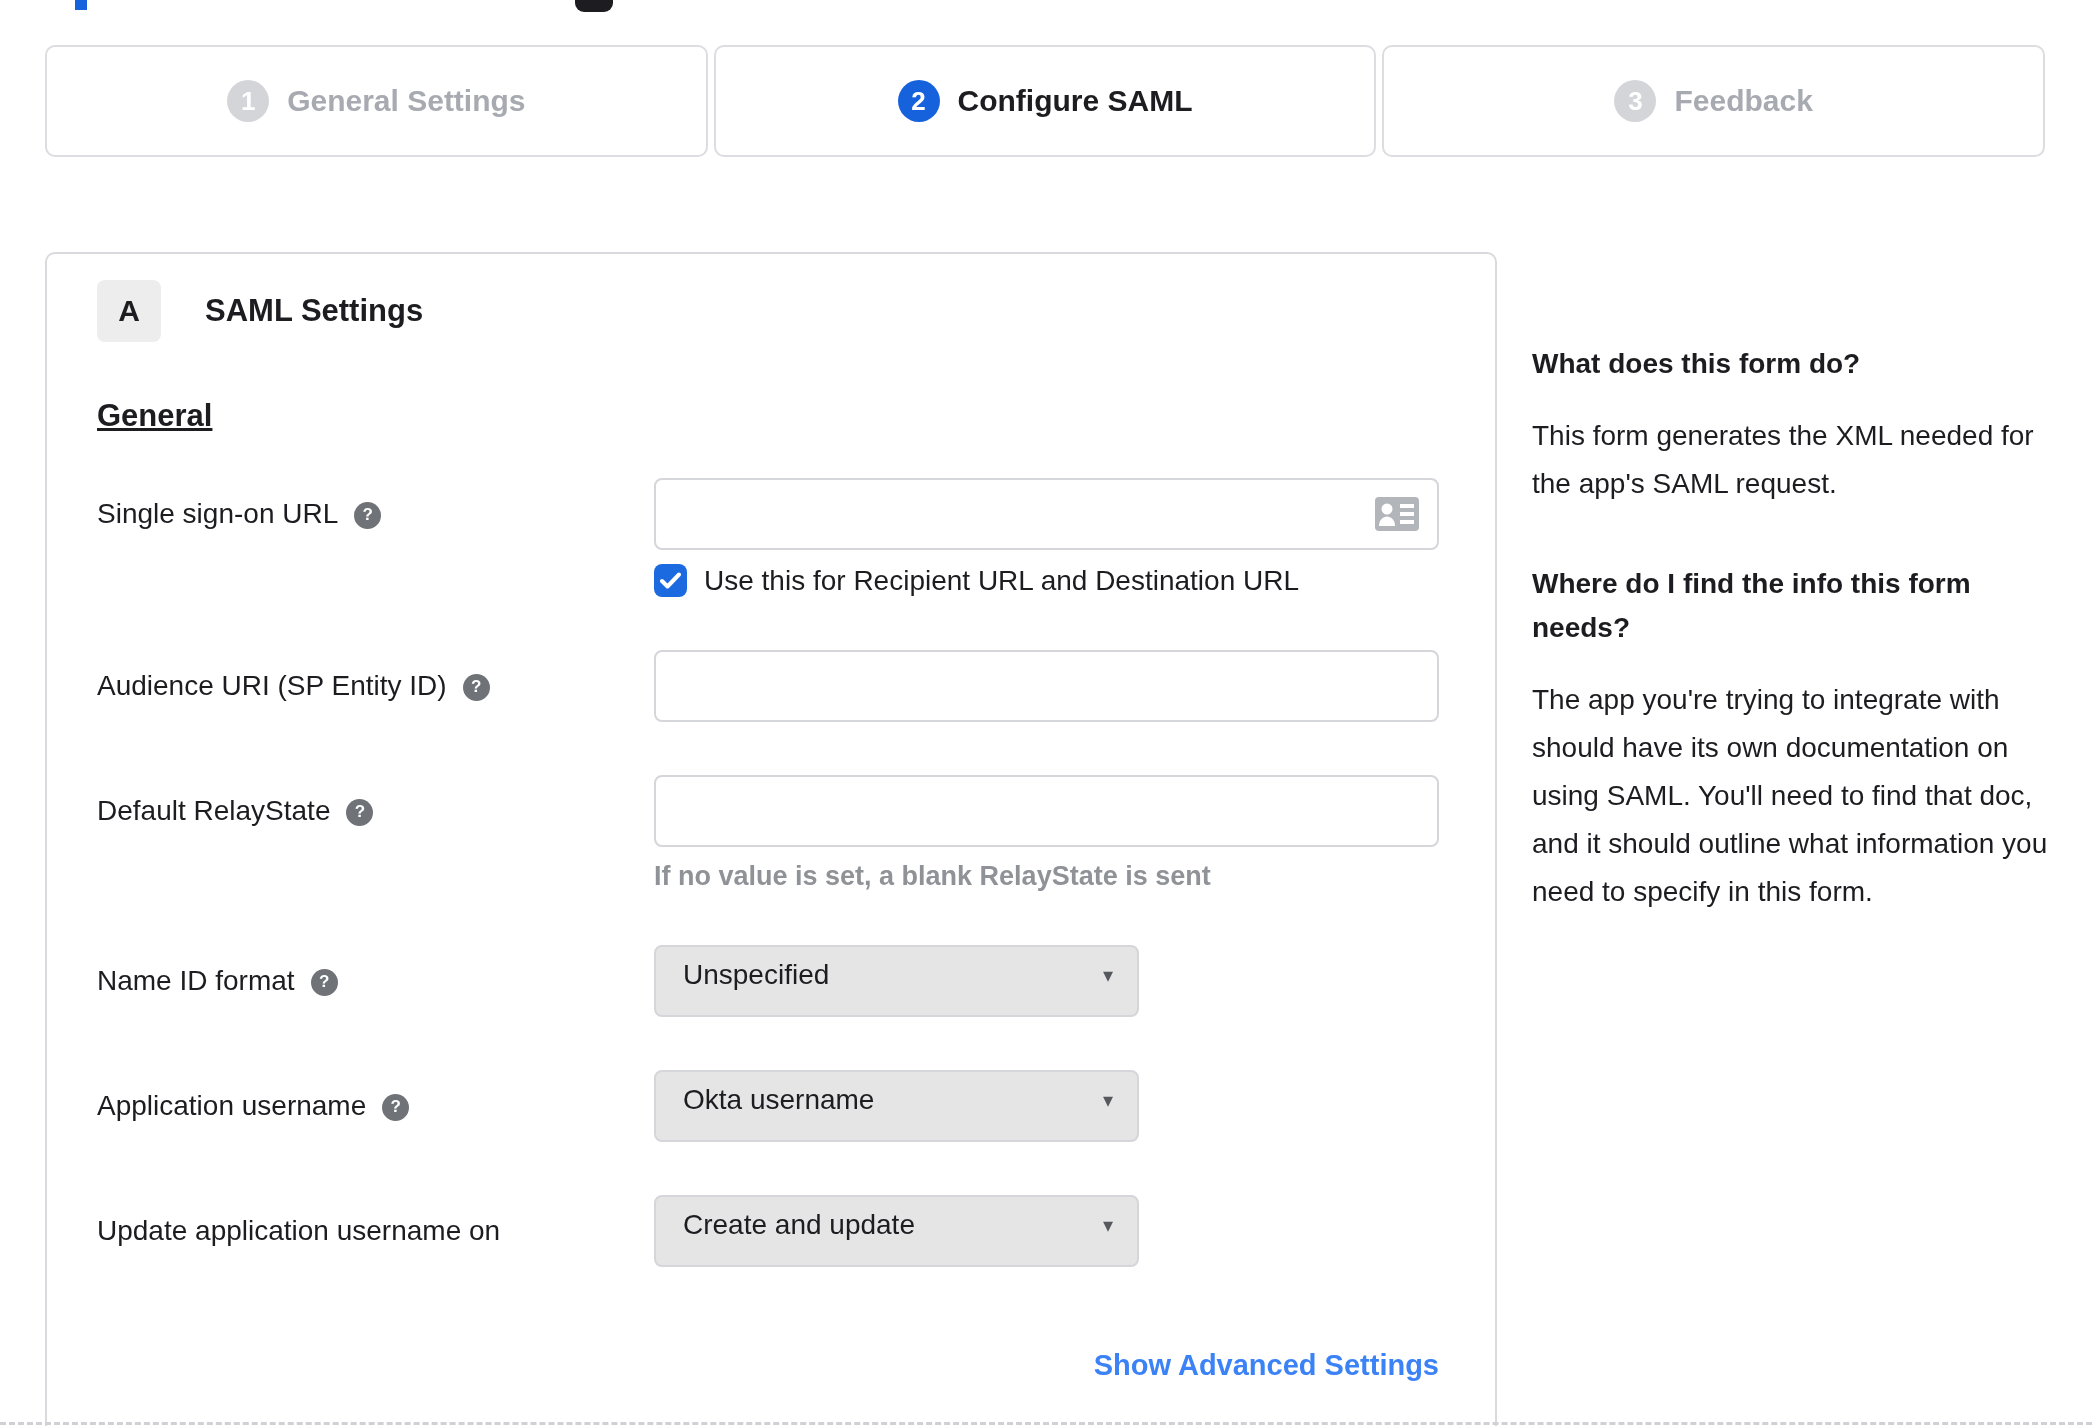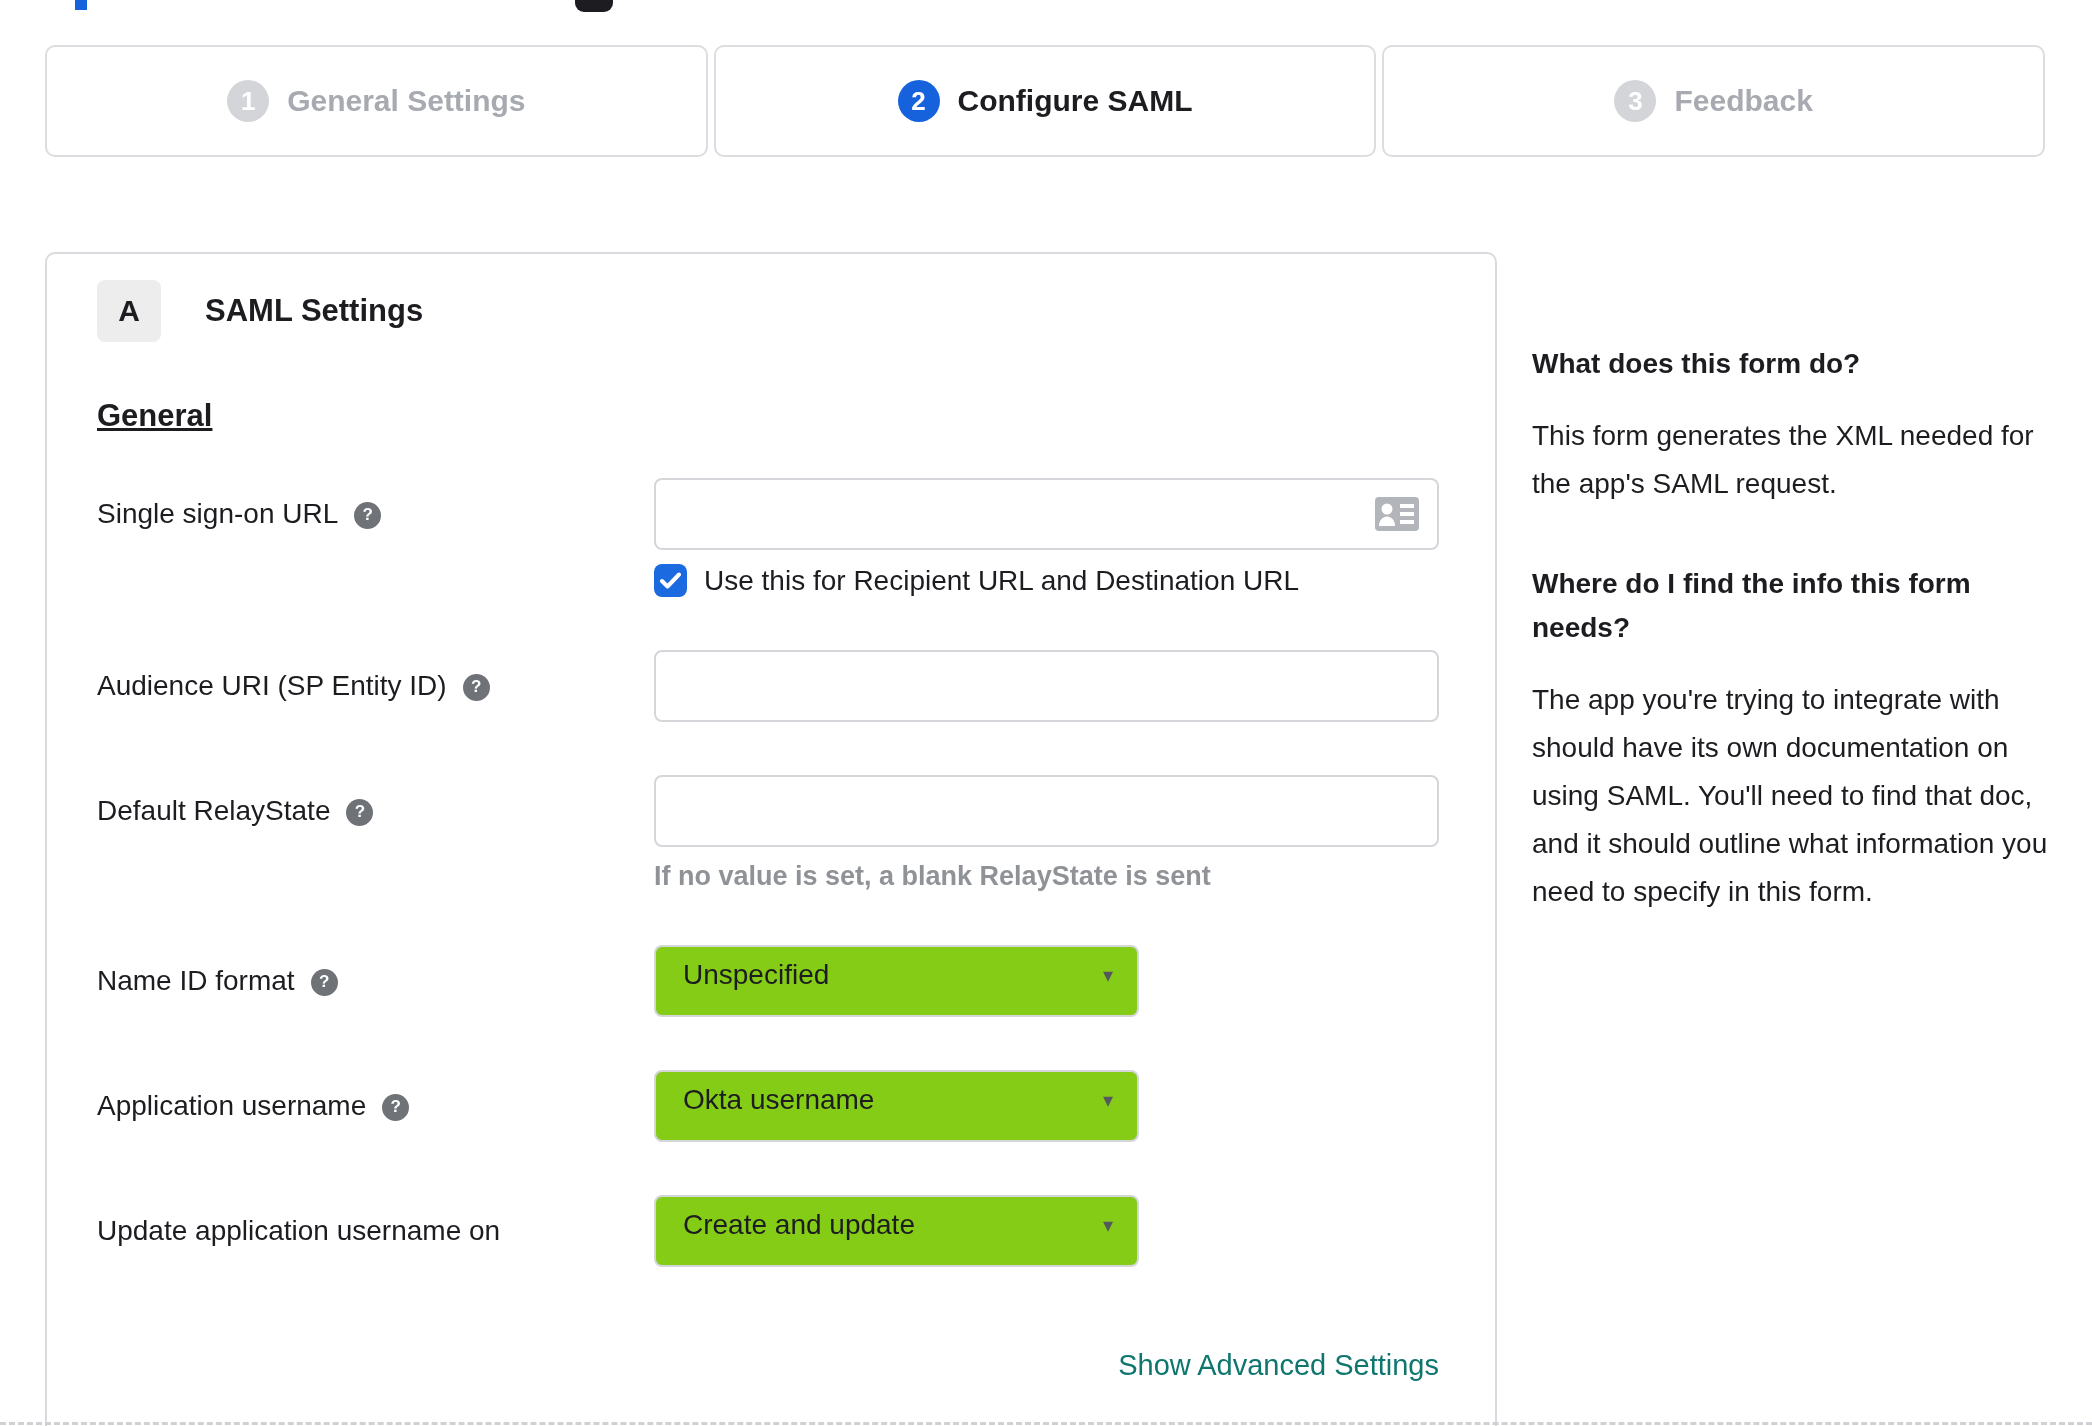--- a/index.html
+++ b/index.html
@@ -88,34 +88,34 @@
   .checkbox {
     width: 33px; height: 33px; border-radius: 8px; background: #1c6ae0;
     display: flex; align-items: center; justify-content: center;
     cursor: pointer; flex: 0 0 auto;
   }
   .checkbox-label { margin-left: 17px; font-size: 28px; color: #1d1d21; }
 
   .hint { margin-top: 14px; font-size: 27px; color: #8f9296; font-weight: bold; }
 
   .select {
-    width: 485px; height: 72px; background: #84cc16;
+    width: 485px; height: 72px; background: #e5e5e5;
     border: 2px solid #d5d6da; border-radius: 8px;
     display: flex; align-items: center; justify-content: space-between;
     padding: 0 24px 12px 27px; cursor: pointer;
   }
   .select-value { font-size: 28px; color: #1d1d21; }
   .select-caret { font-size: 20px; color: #55585d; }
 
   .advanced-row {
     width: 1342px; text-align: right; margin-top: 82px; margin-bottom: 0;
     display: block;
   }
   .advanced-link {
-    font-size: 29px; color: #0f766e; font-weight: 400;
+    font-size: 29px; color: #3b82f6; font-weight: 700;
     text-decoration: none; cursor: pointer; text-align: right;
   }
 
   
   .sidebar { position: absolute; left: 1532px; top: 342px; width: 530px; }
   .sidebar h3 { font-size: 28px; font-weight: bold; margin: 0 0 26px 0; line-height: 44px; }
   .sidebar p { font-size: 28px; line-height: 48px; margin: 0 0 54px 0; }
 
   
   .bottom-dashes {

